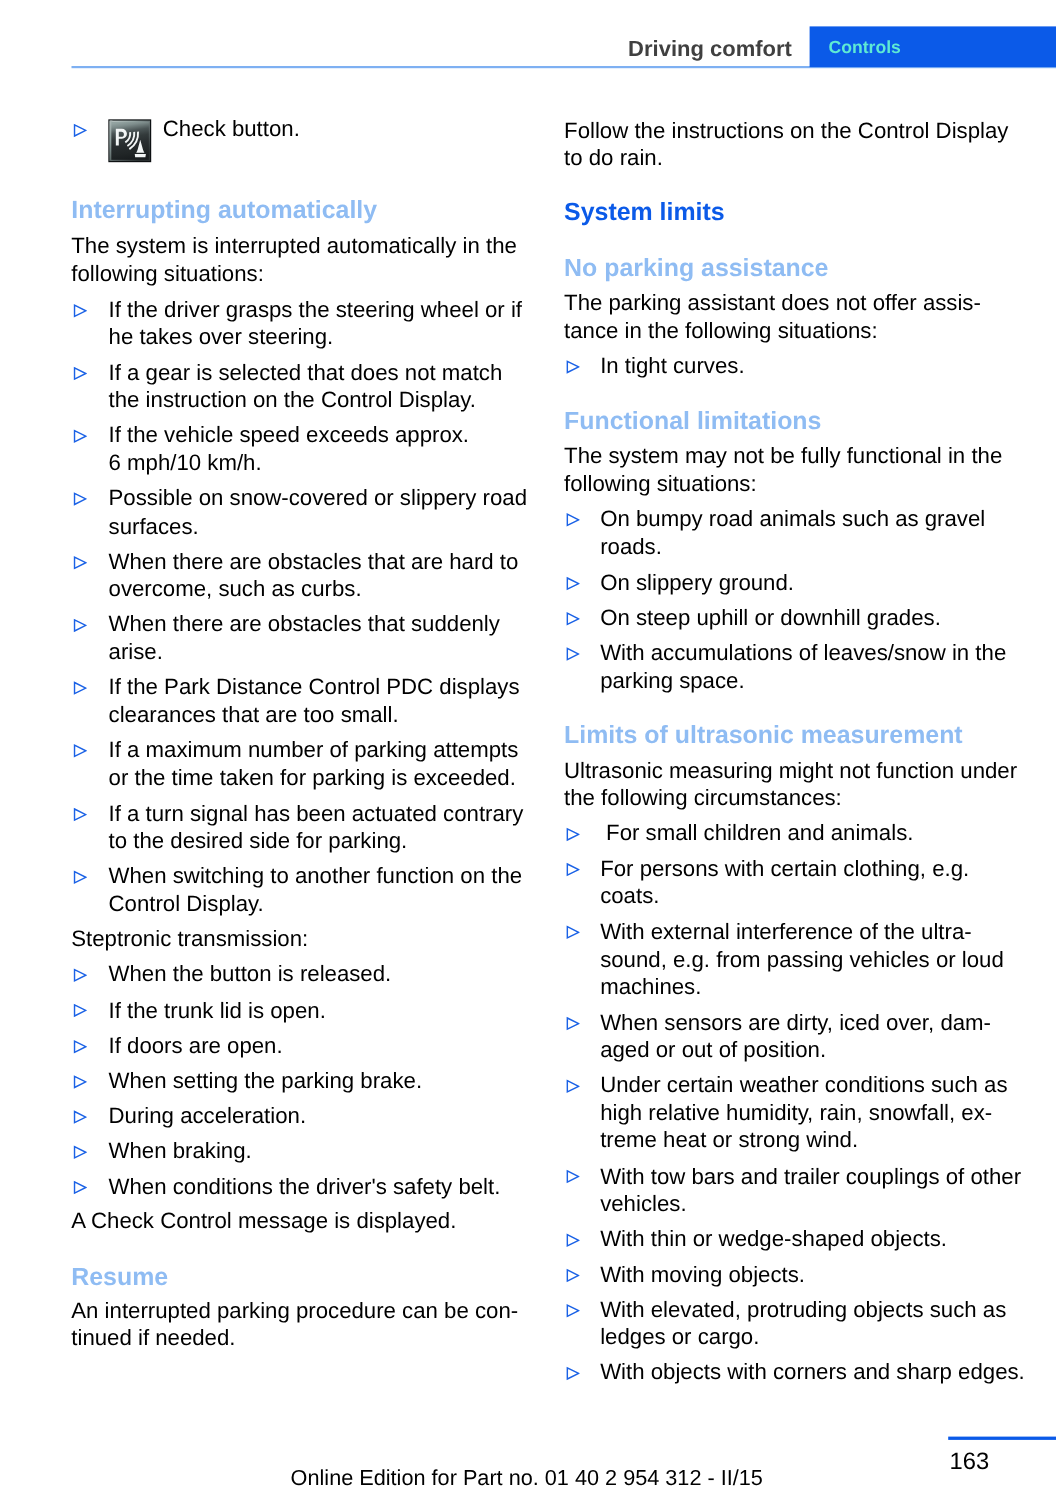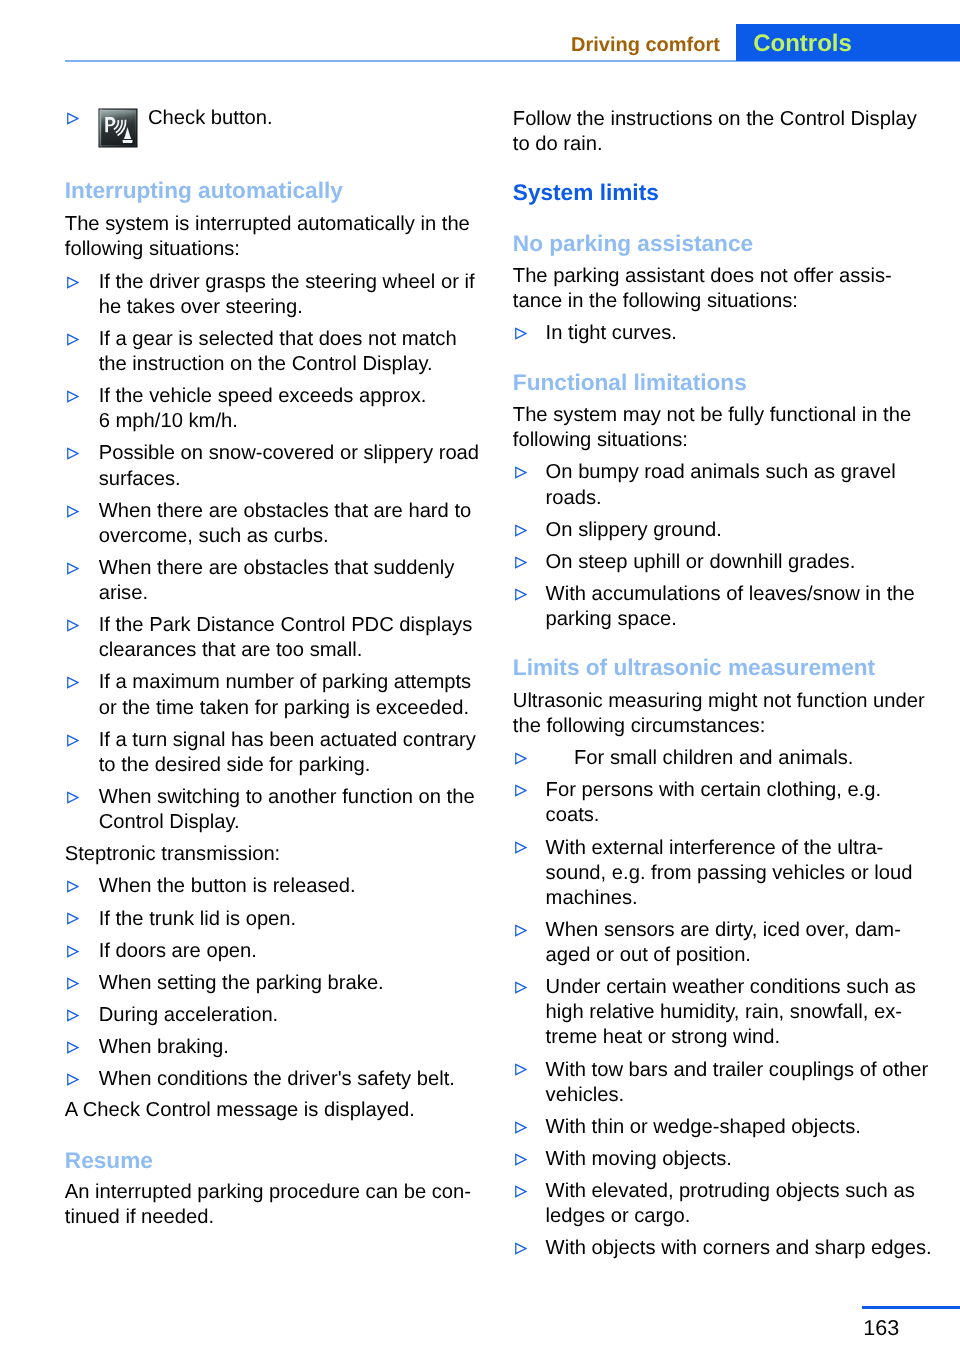--- a/index.html
+++ b/index.html
@@ -5,23 +5,23 @@
 <style>
   html,body{margin:0;padding:0;background:#fff;}
   body{width:960px;height:1362px;font-family:"Liberation Sans",sans-serif;
        -webkit-font-smoothing:antialiased;text-rendering:geometricPrecision;
        position:relative;overflow:hidden;color:#000;}
   .page{position:relative;width:960px;height:1362px;background:#fff;}
 
   
   .hdr-rule{position:absolute;left:65px;top:60px;width:895px;height:1.8px;background:#7eb0f2;}
   .crumb-inactive{position:absolute;top:34.6px;font-size:20px;font-weight:bold;
-       color:#a16207;white-space:nowrap;line-height:20px;}
+       color:#404040;white-space:nowrap;line-height:20px;}
   .crumb-active-box{position:absolute;left:736px;top:23.9px;width:224px;height:37.6px;background:#0b5ae8;}
-  .crumb-active{position:absolute;left:17.2px;top:10.2px;font-size:24px;font-weight:bold;color:#bef264;
+  .crumb-active{position:absolute;left:17.2px;top:10.2px;font-size:16px;font-weight:bold;color:#5eead4;
        white-space:nowrap;line-height:20px;}
 
   
   .ln{position:absolute;white-space:pre;line-height:normal;}
   .body-ln{font-size:20.2px;color:#000;}
   .h2-ln{font-size:22.65px;font-weight:bold;color:#0b5ae8;}
   .h3-ln{font-size:22.65px;font-weight:bold;color:#8fbcf3;}
 
   .bullet{position:absolute;}
 
@@ -201,21 +201,21 @@
         <path d="M1.75 1.45 L12.0 6.55 L1.75 11.65 Z" fill="none" stroke="#1b62e6" stroke-width="1.3" stroke-linejoin="miter"></path>
       </svg>
       <div class="ln body-ln" style="left:545.5999999999999px;top:583.02px">With accumulations of leaves/snow in the</div>
       <div class="ln body-ln" style="left:545.5999999999999px;top:608.12px">parking space.</div>
       <div class="ln h3-ln" style="left:512.8px;top:654.42px">Limits of ultrasonic measurement</div>
       <div class="ln body-ln" style="left:512.8px;top:689.88px">Ultrasonic measuring might not function under</div>
       <div class="ln body-ln" style="left:512.8px;top:714.98px">the following circumstances:</div>
       <svg class="bullet" width="13" height="13" style="left:513.60px;top:752.04px" viewBox="0 0 13 13">
         <path d="M1.75 1.45 L12.0 6.55 L1.75 11.65 Z" fill="none" stroke="#1b62e6" stroke-width="1.3" stroke-linejoin="miter"></path>
       </svg>
-      <div class="ln body-ln" style="left:574px;top:747.14px">For small children and animals.</div>
+      <div class="ln body-ln" style="left:551px;top:747.14px">For small children and animals.</div>
       <svg class="bullet" width="13" height="13" style="left:513.60px;top:784.20px" viewBox="0 0 13 13">
         <path d="M1.75 1.45 L12.0 6.55 L1.75 11.65 Z" fill="none" stroke="#1b62e6" stroke-width="1.3" stroke-linejoin="miter"></path>
       </svg>
       <div class="ln body-ln" style="left:545.5999999999999px;top:779.30px">For persons with certain clothing, e.g.</div>
       <div class="ln body-ln" style="left:545.5999999999999px;top:804.40px">coats.</div>
       <svg class="bullet" width="13" height="13" style="left:513.60px;top:841.46px" viewBox="0 0 13 13">
         <path d="M1.75 1.45 L12.0 6.55 L1.75 11.65 Z" fill="none" stroke="#1b62e6" stroke-width="1.3" stroke-linejoin="miter"></path>
       </svg>
       <div class="ln body-ln" style="left:545.5999999999999px;top:836.56px">With external interference of the ultra-</div>
       <div class="ln body-ln" style="left:545.5999999999999px;top:861.66px">sound, e.g. from passing vehicles or loud</div>
@@ -250,14 +250,15 @@
       <div class="ln body-ln" style="left:545.5999999999999px;top:1180.12px">With elevated, protruding objects such as</div>
       <div class="ln body-ln" style="left:545.5999999999999px;top:1205.22px">ledges or cargo.</div>
       <svg class="bullet" width="13" height="13" style="left:513.60px;top:1242.28px" viewBox="0 0 13 13">
         <path d="M1.75 1.45 L12.0 6.55 L1.75 11.65 Z" fill="none" stroke="#1b62e6" stroke-width="1.3" stroke-linejoin="miter"></path>
       </svg>
       <div class="ln body-ln" style="left:545.5999999999999px;top:1237.38px">With objects with corners and sharp edges.</div>
     </div>
 
   <div class="ftr-rule"></div>
   <div class="pageno" id="pageno" style="top: 1314.9px;">163</div>
+  <div class="edition" id="edition" style="top: 1333.2px;">Online Edition for Part no. 01 40 2 954 312 - II/15</div>
 
 </div>
 
 </body></html>

